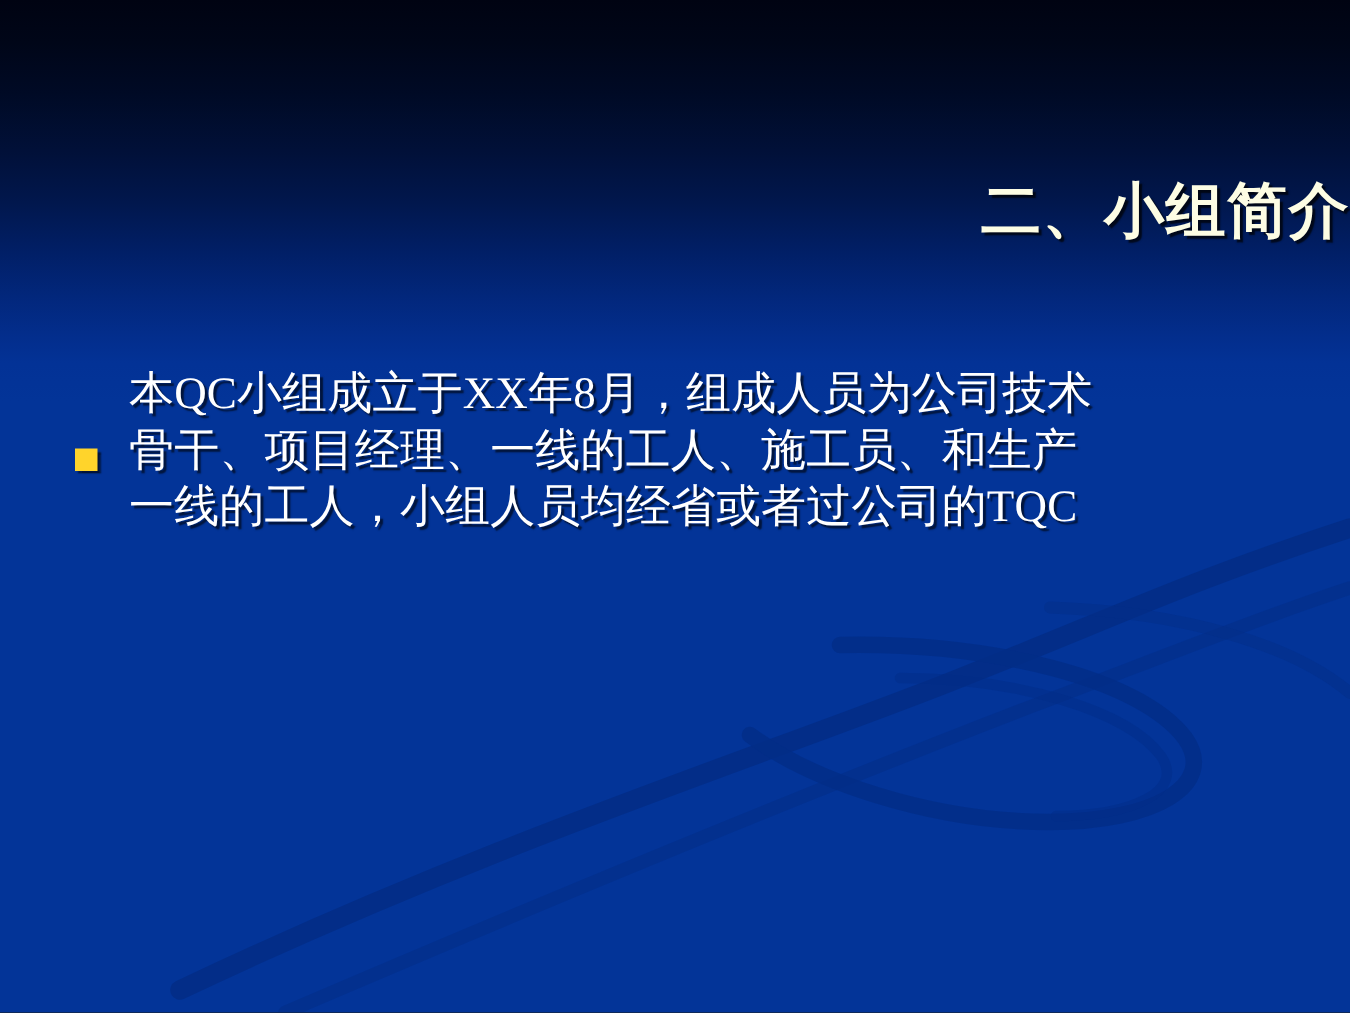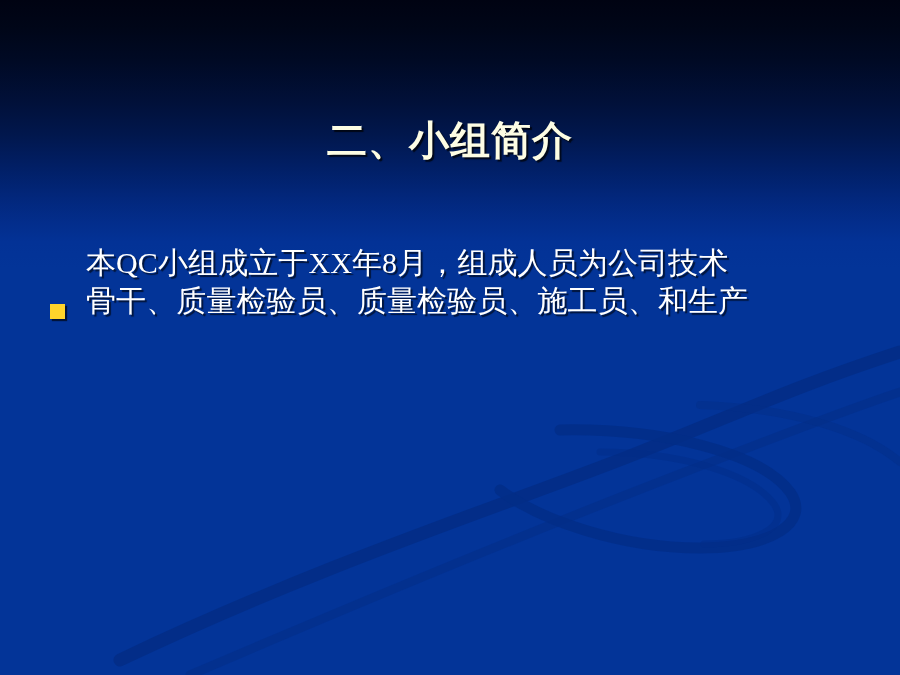--- a/index.html
+++ b/index.html
@@ -44,38 +44,38 @@
     pointer-events: none;
   }
   .swoosh-layer svg { display: block; width: 900px; height: 675px; }
 
   
   .title {
     position: absolute;
     left: 0;
     right: 0;
     top: 114px;
-    text-align: center;
+    text-align: right;
     color: #fdfde4;
     font-size: 40px;
     line-height: 54px;
     font-weight: 700;
     letter-spacing: 1px;
     text-shadow: 2px 2px 1px rgba(0,0,0,0.72);
     white-space: nowrap;
   }
 
   
   .body-block {
     position: absolute;
     left: 50px;
     top: 244px;
     width: 818px;
     display: flex;
-    align-items: flex-end;
+    align-items: center;
   }
 
   .bullet-marker {
     width: 15px;
     height: 15px;
     flex: 0 0 15px;
     margin-top: 13px;
     margin-right: 21px;
     background: #ffd42b;
     box-shadow: 2px 2px 1px rgba(0,0,0,0.62);
@@ -116,17 +116,18 @@
       </g>
     </svg>
   </div>
 
   <div class="title">二、小组简介</div>
 
   <div class="body-block">
     <span class="bullet-marker"></span>
     <div class="body-text">
       <span class="line">本QC小组成立于XX年8月，组成人员为公司技术</span>
-      <span class="line indent">骨干、质量检验员、质量检验员、施工员、和生产</span>
+      <span class="line indent">骨干、项目经理、一线的工人、施工员、和生产</span>
+      <span class="line indent">一线的工人，小组人员均经省或者过公司的TQC</span>
     </div>
   </div>
 
 </div>
 
 </body></html>

